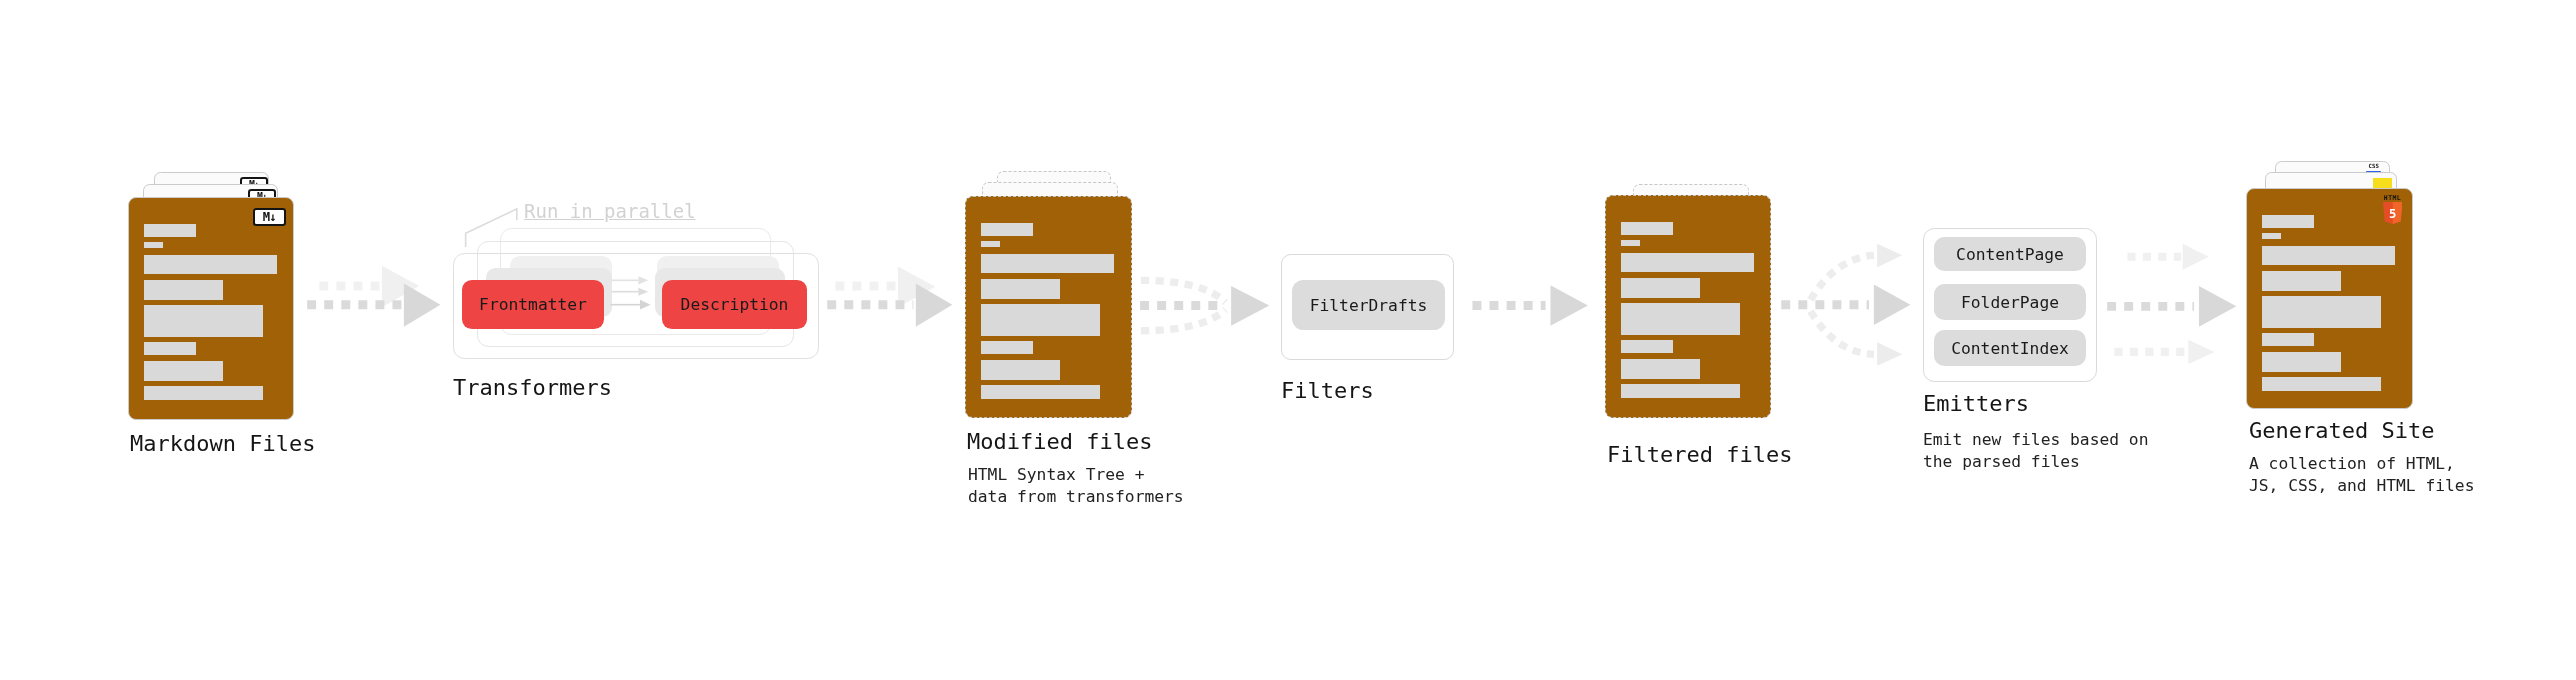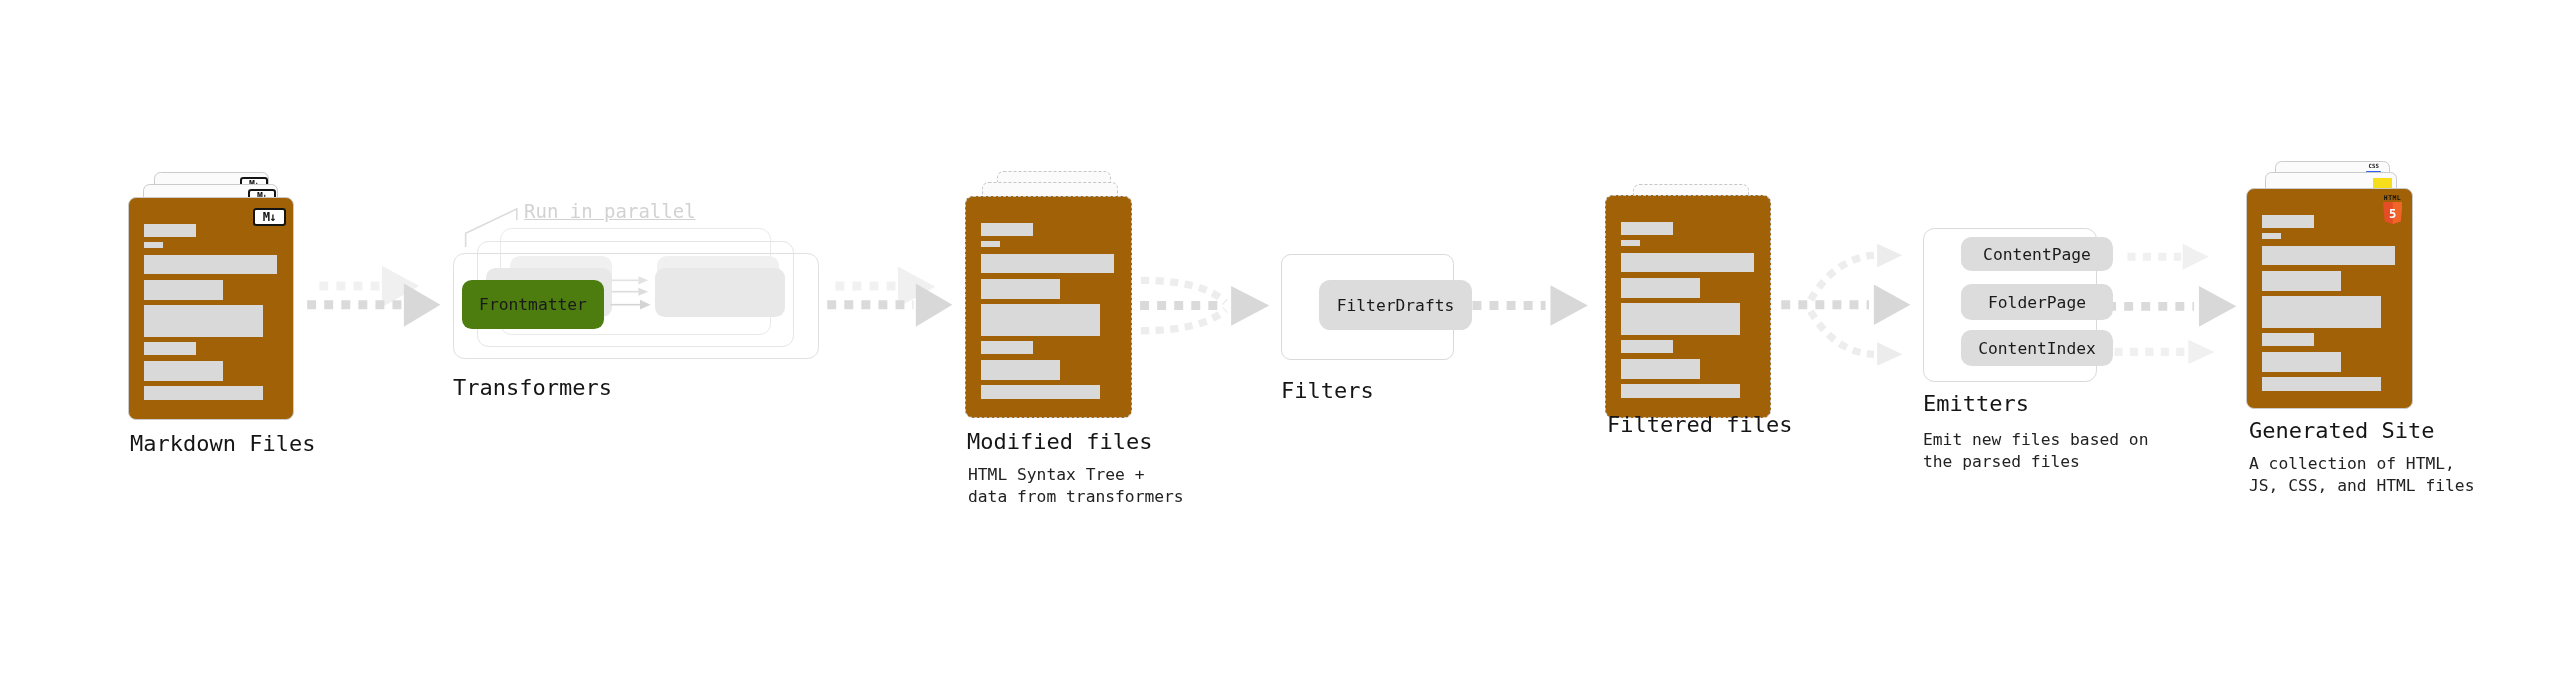--- a/index.html
+++ b/index.html
@@ -39,27 +39,27 @@
   .md-badge.small{width:28px;height:15.4px;border-width:2px;font-size:9.8px;}
 
   
   .frame{position:absolute;border:1.6px solid #e0e0e0;border-radius:11.4px;box-sizing:border-box;background:transparent;}
   .frame.back{border-color:#e9e9e9;}
   .frame.mid{border-color:#e5e5e5;}
   .t-pill{position:absolute;border-radius:9.8px;display:flex;align-items:center;justify-content:center;
           font-size:16.3px;color:#1a1a1a;}
   .t-pill.ghost1{background:#e8e8e8;}
   .t-pill.ghost2{background:#f0f0f0;}
-  .t-pill.front{background:#4d7c0f;}
+  .t-pill.front{background:#ef4444;}
   .annotation{position:absolute;font-size:19px;color:#d2d2d2;white-space:nowrap;text-decoration:underline;}
 
   
   .box{position:absolute;border:1.6px solid #d9d9d9;border-radius:11.4px;background:#ffffff;box-sizing:border-box;}
   .pill{position:absolute;background:#dcdcdc;border-radius:10.6px;display:flex;align-items:center;justify-content:center;
-        font-size:16.3px;color:#1a1a1a;margin-left:27px;}
+        font-size:16.3px;color:#1a1a1a;}
 
   
   .stage-title{position:absolute;font-size:22px;color:#151515;white-space:nowrap;}
   .caption{position:absolute;font-size:16.3px;line-height:22px;color:#222222;white-space:nowrap;}
   .caption .indent{padding-left:7.3px;}
 
   
   .css-badge{position:absolute;width:19.5px;text-align:center;}
   .css-badge .txt{font-size:5.7px;font-weight:bold;color:#111;display:block;line-height:5.7px;}
   .css-bar{width:14.6px;height:3.3px;background:#2b63f0;border-radius:0.8px;margin:0.8px auto 0;}
@@ -142,20 +142,21 @@
 
   <div class="frame back" style="left:500px;top:228px;width:271px;height:107px"></div>
   <div class="frame mid" style="left:477px;top:241px;width:317px;height:106px"></div>
   <div class="frame" style="left:453px;top:253px;width:366px;height:106px"></div>
 
   <div class="t-pill ghost2" style="left:510px;top:256px;width:102px;height:49px"></div>
   <div class="t-pill ghost1" style="left:486px;top:268px;width:126px;height:49px"></div>
   <div class="t-pill ghost2" style="left:657px;top:256px;width:122px;height:49px"></div>
   <div class="t-pill ghost1" style="left:655px;top:268px;width:130px;height:49px"></div>
   <div class="t-pill front" style="left:462px;top:280px;width:142px;height:49px">Frontmatter</div>
+  <div class="t-pill front" style="left:662px;top:280px;width:145px;height:49px">Description</div>
 
   <svg class="layer" style="left:601px;top:268px" width="65" height="49" viewBox="0 0 80 60">
     <line x1="13" y1="15" x2="46" y2="15" stroke="#e2e2e2" stroke-width="2"></line>
     <polygon points="46,10 46,20 58,15" fill="#e2e2e2"></polygon>
     <line x1="13" y1="29" x2="46" y2="29" stroke="#dcdcdc" stroke-width="2"></line>
     <polygon points="46,24 46,34 58,29" fill="#dcdcdc"></polygon>
     <line x1="12" y1="45" x2="48" y2="45" stroke="#d4d4d4" stroke-width="2"></line>
     <polygon points="48,39 48,51 61,45" fill="#d4d4d4"></polygon>
   </svg>
 
@@ -188,21 +189,21 @@
   <div class="doc-card dashed" style="left:1605px;top:195px;width:166px;height:223px">
     <div class="bar b1"></div>
     <div class="bar b2"></div>
     <div class="bar b3"></div>
     <div class="bar b4"></div>
     <div class="bar b5"></div>
     <div class="bar b6"></div>
     <div class="bar b7"></div>
     <div class="bar b8"></div>
   </div>
-  <div class="stage-title" style="left:1607px;top:412px">Filtered files</div>
+  <div class="stage-title" style="left:1607px;top:442px">Filtered files</div>
 
   <div class="box" style="left:1923px;top:228px;width:174px;height:154px"></div>
   <div class="pill" style="left:1934px;top:237px;width:152px;height:34px">ContentPage</div>
   <div class="pill" style="left:1934px;top:284px;width:152px;height:36px">FolderPage</div>
   <div class="pill" style="left:1934px;top:330px;width:152px;height:36px">ContentIndex</div>
   <div class="stage-title" style="left:1923px;top:391px">Emitters</div>
   <div class="caption" style="left:1923px;top:429px">
     <div>Emit new files based on</div>
     <div>the parsed files</div>
   </div>

